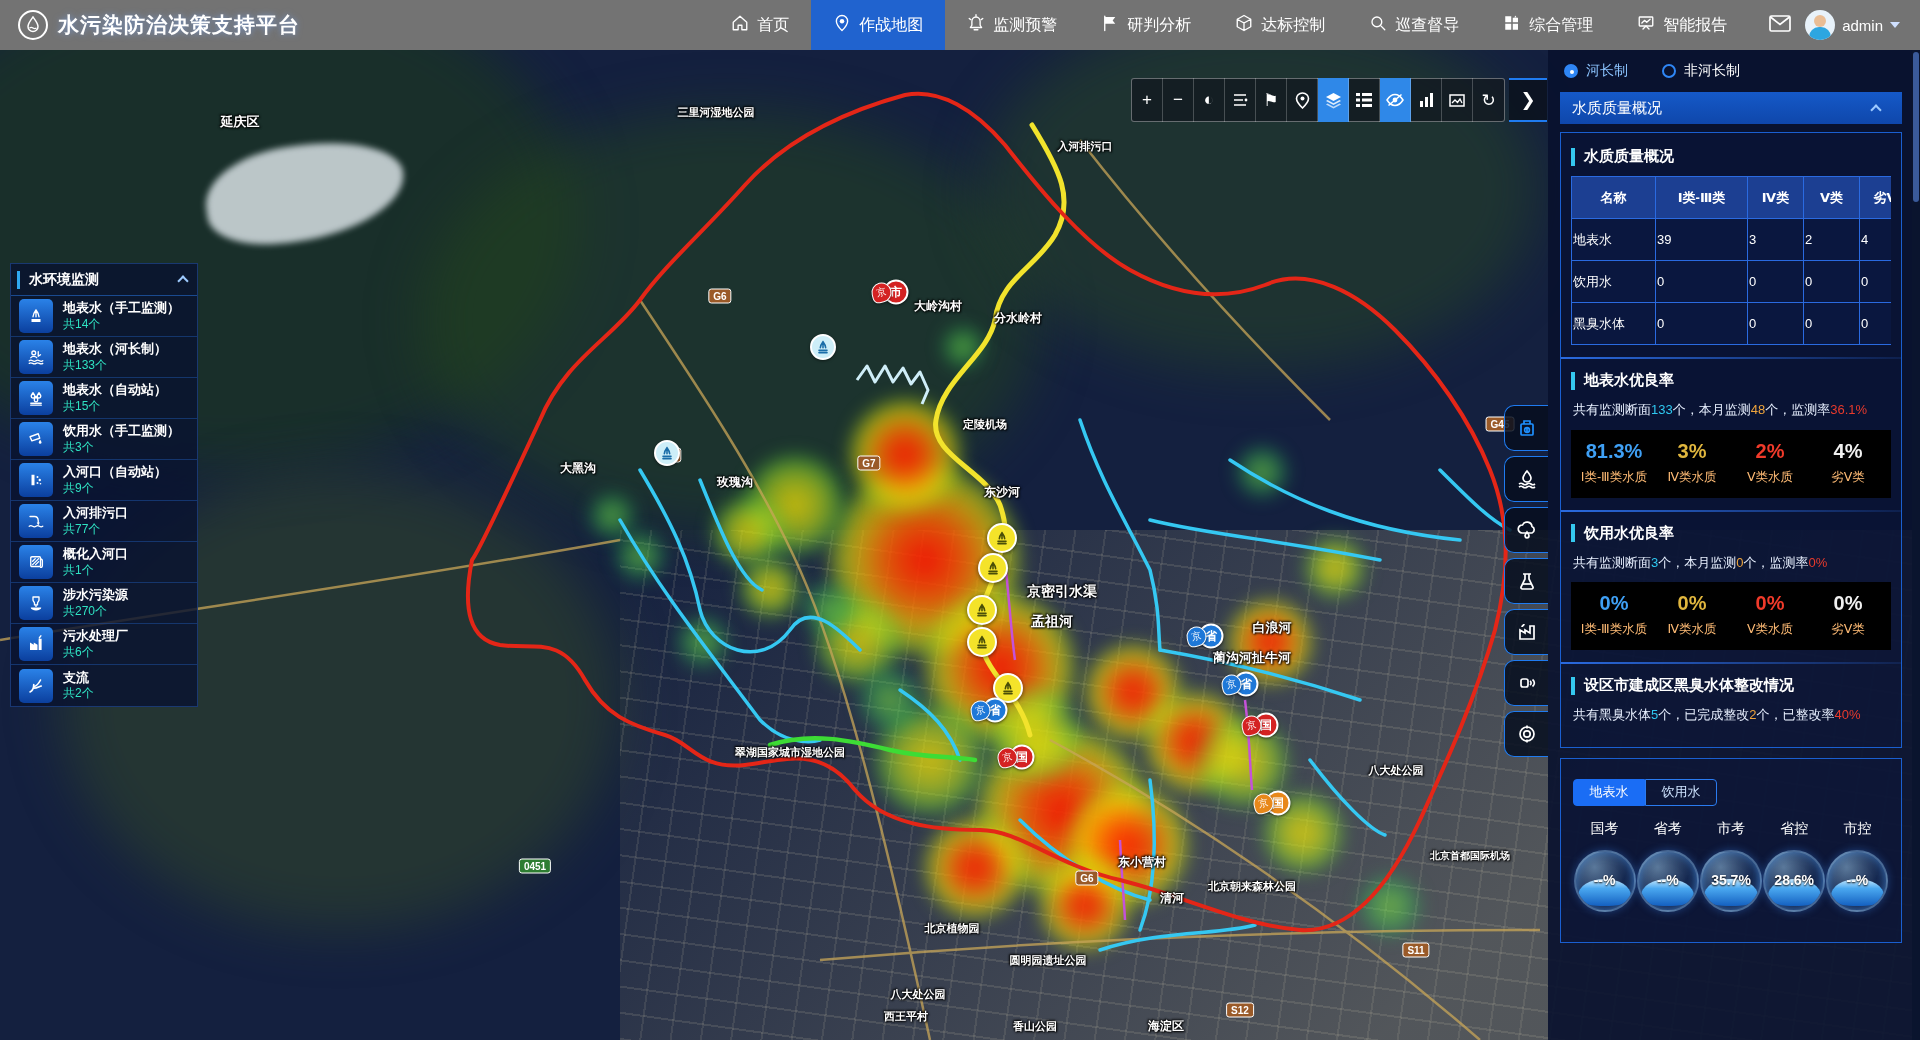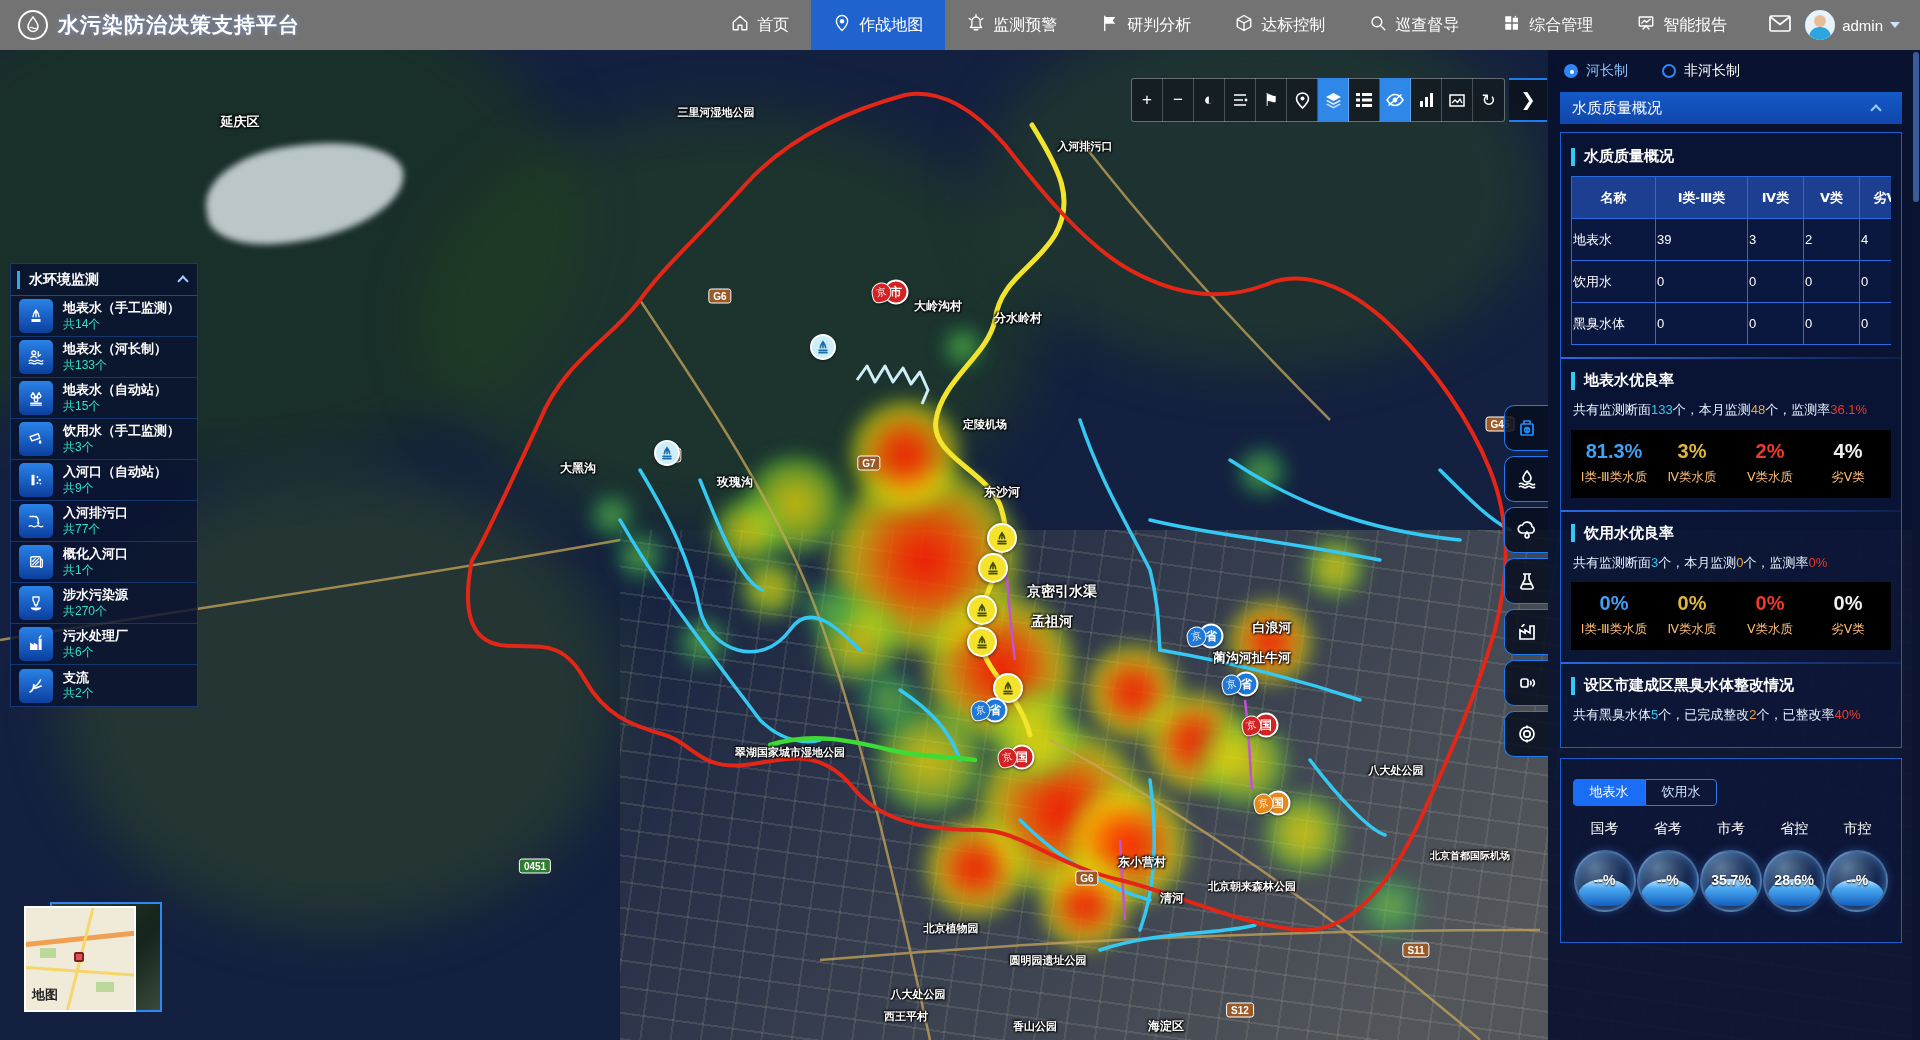--- a/index.html
+++ b/index.html
@@ -225,21 +225,21 @@
         <span class="map-label" style="left: 985px; top: 374px; font-size: 11px;">定陵机场</span>
         <span class="map-label" style="left: 1002px; top: 442px; font-size: 12px;">东沙河</span>
         <span class="map-label" style="left: 1062px; top: 542px; font-size: 14px;">京密引水渠</span>
         <span class="map-label" style="left: 1052px; top: 572px; font-size: 14px;">孟祖河</span>
         <span class="map-label" style="left: 1272px; top: 578px; font-size: 13px;">白浪河</span>
         <span class="map-label" style="left: 1252px; top: 608px; font-size: 13px;">蔺沟河扯牛河</span>
         <span class="map-label" style="left: 790px; top: 702px; font-size: 11px;">翠湖国家城市湿地公园</span>
         <span class="map-label" style="left: 1142px; top: 812px; font-size: 12px;">东小营村</span>
         <span class="map-label" style="left: 1172px; top: 848px; font-size: 12px;">清河</span>
         <span class="map-label" style="left: 1252px; top: 836px; font-size: 11px;">北京朝来森林公园</span>
-        <span class="map-label" style="left: 932px; top: 878px; font-size: 11px; padding-left: 38px;">北京植物园</span>
+        <span class="map-label" style="left: 952px; top: 878px; font-size: 11px;">北京植物园</span>
         <span class="map-label" style="left: 1048px; top: 910px; font-size: 11px;">圆明园遗址公园</span>
         <span class="map-label" style="left: 918px; top: 944px; font-size: 11px;">八大处公园</span>
         <span class="map-label" style="left: 1035px; top: 976px; font-size: 11px;">香山公园</span>
         <span class="map-label" style="left: 906px; top: 966px; font-size: 11px;">西王平村</span>
         <span class="map-label" style="left: 1396px; top: 720px; font-size: 11px;">八大处公园</span>
         <span class="map-label" style="left: 1470px; top: 806px; font-size: 10px;">北京首都国际机场</span>
         <span class="map-label" style="left: 1166px; top: 976px; font-size: 12px;">海淀区</span>
         <span class="rbadge" style="left: 720px; top: 246px;">G6</span>
         <span class="rbadge" style="left: 670px; top: 405px;">G6</span>
         <span class="rbadge" style="left: 869px; top: 413px;">G7</span>
@@ -313,32 +313,20 @@
         <div class="bmarker" style="left: 1240px; top: 634px;">
           <div class="back" style="background:#1e78d8">京</div>
           <div class="front" style="background:#1e78d8">省</div>
         </div>
         <div class="bmarker" style="left: 989px; top: 660px;">
           <div class="back" style="background:#1e78d8">京</div>
           <div class="front" style="background:#1e78d8">省</div>
         </div>
       </div>
 
-    <div id="minimap">
-      <div class="sat"></div>
-      <div class="street">
-        <div class="r1"></div>
-          <div class="r2"></div>
-          <div class="r3"></div>
-        <div class="blk1"></div>
-          <div class="blk2"></div>
-        <div class="pin"></div>
-        <div class="mm-label">地图</div>
-      </div>
-    </div>
 
     <div id="map-toolbar">
       <div class="tool-btn">+</div>
       <div class="tool-btn">−</div>
       <div class="tool-btn">◐</div>
       <div class="tool-btn">
         <svg width="16" height="16" viewBox="0 0 16 16" fill="none" stroke="#fff" stroke-width="1.6">
             <path d="M2 3h12M2 8h9M2 13h12"></path>
             <circle cx="14" cy="8" r="1.4" fill="#fff" stroke="none"></circle>
           </svg>

